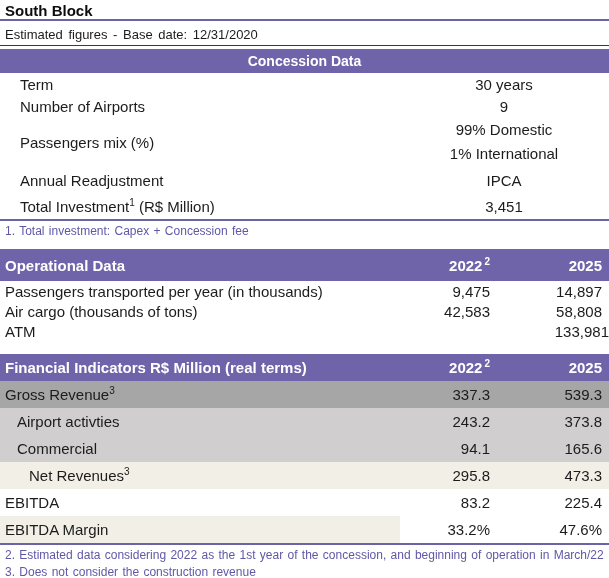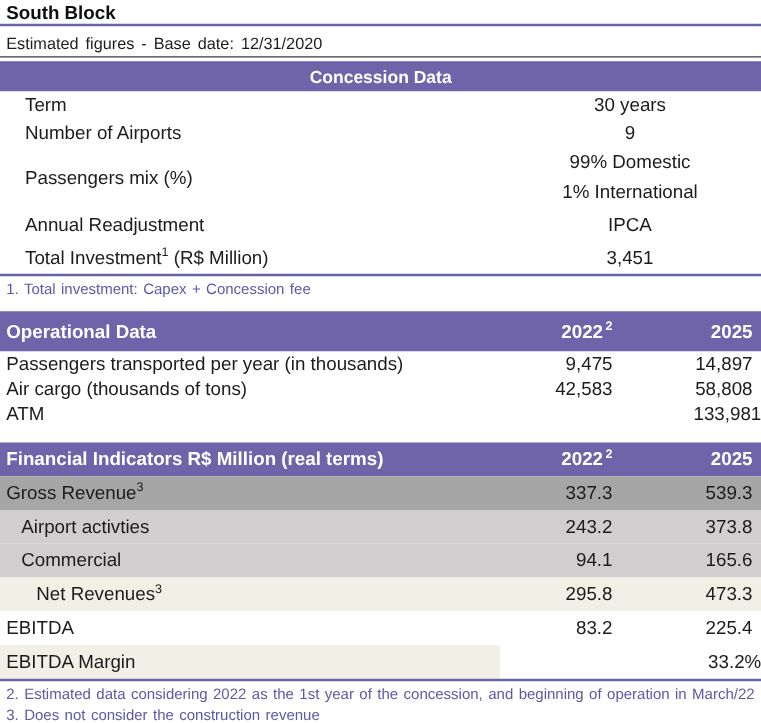--- a/index.html
+++ b/index.html
@@ -146,19 +146,20 @@
     <div class="col-b">473.3</div>
   </div>
   <div class="frow r-white">
     <div class="lbl">EBITDA</div>
     <div class="col-a">83.2</div>
     <div class="col-b">225.4</div>
   </div>
   <div class="frow r-partial">
     <div class="lbl">EBITDA Margin</div>
     <div class="col-a">33.2%</div>
+    <div class="col-b">47.6%</div>
   </div>
 
   <div class="purple-rule"></div>
   <div class="footnote">2. Estimated data considering 2022 as the 1st year of the concession, and beginning of operation in March/22</div>
   <div class="footnote">3. Does not consider the construction revenue</div>
 
 </div>
 
 </body></html>

